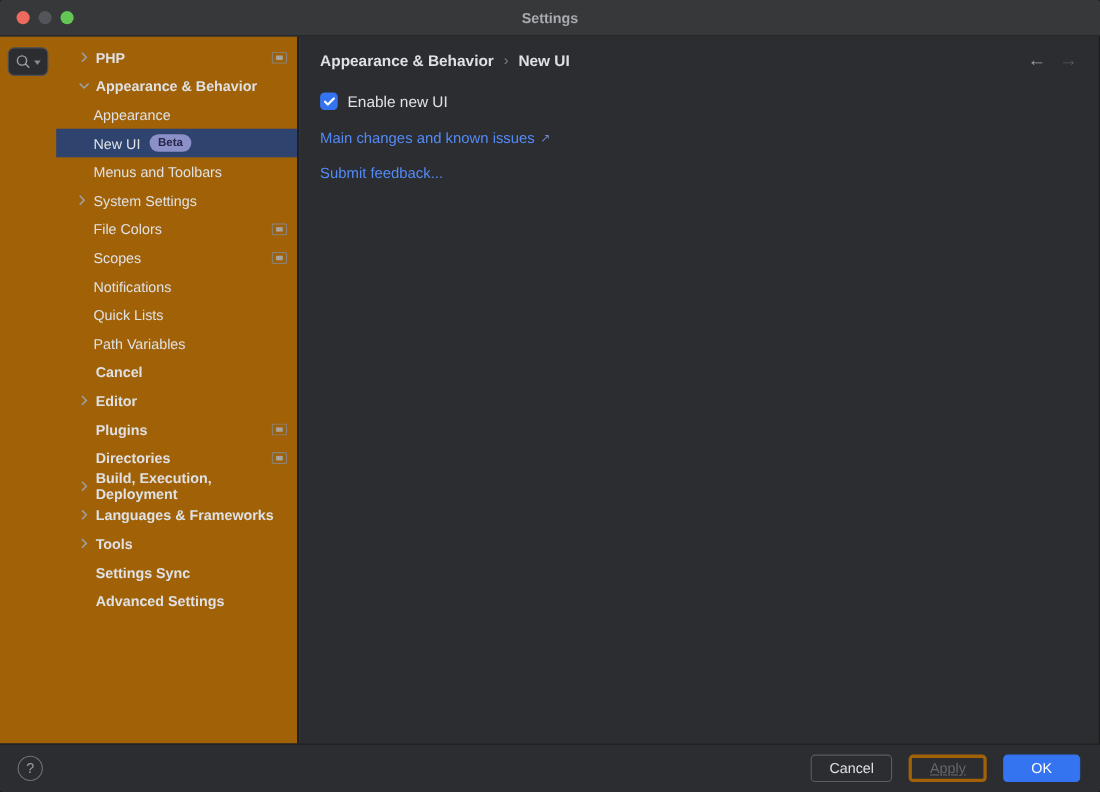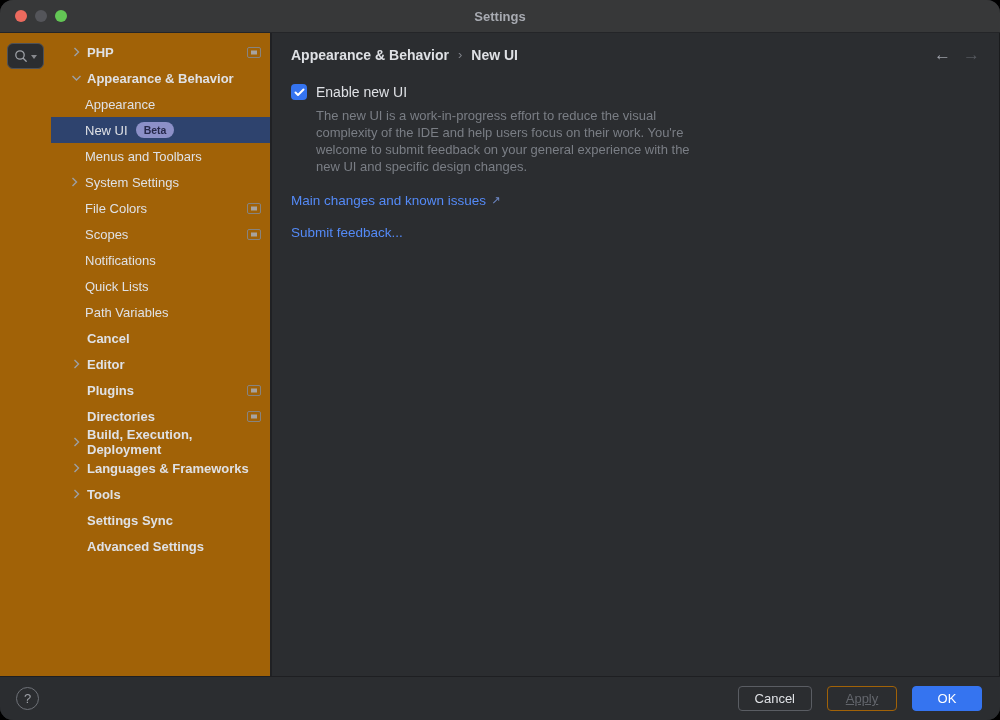--- a/index.html
+++ b/index.html
@@ -1,18 +1,18 @@
 <!DOCTYPE html>
 <html><head>
 <meta charset="utf-8">
 <style>
   html,body{margin:0;padding:0;width:1000px;height:720px;background:#000;
     font-family:"Liberation Sans","DejaVu Sans",sans-serif;
     -webkit-font-smoothing:antialiased;}
-  #window{position:absolute;inset:0;border-radius:13px;overflow:hidden;
+  #window{position:absolute;inset:0;border-radius:2px;overflow:hidden;
     background:#2b2d30;box-shadow:0 0 0 1px #1a1b1d inset;display:flex;flex-direction:column;}
 
   
   .titlebar{height:32px;flex:0 0 32px;background:#373839;position:relative;
     display:flex;align-items:center;justify-content:center;
     border-bottom:1px solid #242528;}
   .lights{position:absolute;left:15px;top:0;height:100%;display:flex;align-items:center;gap:8px;}
   .light{width:12px;height:12px;border-radius:50%;}
   .win-title{font-size:13px;font-weight:700;color:#a8abb2;}
 
@@ -61,21 +61,21 @@
   
   .footer{flex:0 0 43px;border-top:1px solid #1e1f22;display:flex;align-items:center;
     padding:0 18px 0 16px;background:#2b2d30;}
   .help-circle{width:21px;height:21px;border-radius:50%;border:1px solid #6f7278;color:#9da0a6;
     display:flex;align-items:center;justify-content:center;font-size:13px;}
   .btns{margin-left:auto;display:flex;gap:15px;}
   .btn{height:25px;min-width:70px;padding:0 16px;border-radius:4px;font-size:13px;
     display:flex;align-items:center;justify-content:center;box-sizing:border-box;
     font-family:"Liberation Sans","DejaVu Sans",sans-serif;}
   .btn.normal{background:transparent;border:1px solid #5a5d63;color:#dfe1e5;}
-  .btn.disabled{background:transparent;border:1px solid #a16207;color:#63666c;text-decoration:underline;}
+  .btn.disabled{background:transparent;border:3px solid #a16207;color:#63666c;text-decoration:underline;}
   .btn.primary{background:#3574f0;border:1px solid #3574f0;color:#fff;font-weight:400;}
 </style>
 </head>
 <body>
 
 <div id="window">
 
   <div class="titlebar">
     <div class="lights">
       <span class="light" id="light-close" style="background: rgb(236, 106, 94);"></span>
@@ -277,21 +277,20 @@
 
       <div class="cb-row">
         <span class="checkbox">
           <svg width="11" height="9" viewBox="0 0 11 9">
               <polyline points="1.5,4.5 4,7 9.5,1.5"></polyline>
             </svg>
         </span>
         <span class="cb-label">Enable new UI</span>
       </div>
 
-      <div class="desc">The new UI is a work-in-progress effort to reduce the visual complexity of the IDE and help users focus on their work. You're welcome to submit feedback on your general experience with the new UI and specific design changes.</div>
 
       <div class="link-row" style="margin-top:18px;">
         <span>Main changes and known issues</span>
         <span class="ext-arrow">↗</span>
       </div>
       <div class="link-row">
         <span>Submit feedback...</span>
       </div>
     </div>
   </div>

